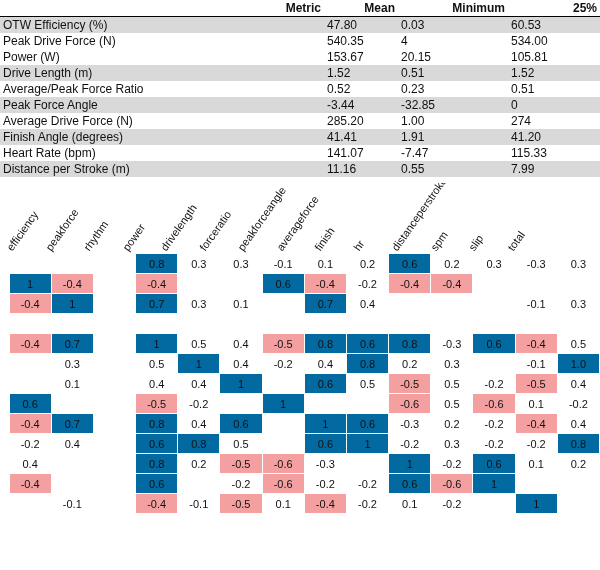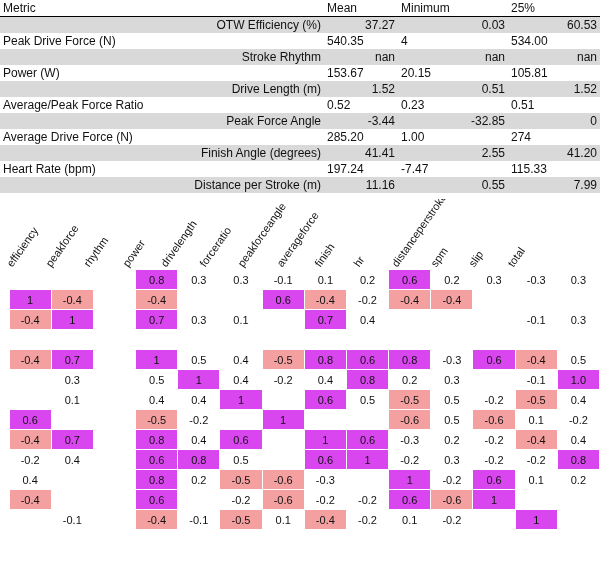--- a/index.html
+++ b/index.html
@@ -18,26 +18,26 @@
     table-layout:fixed;
   }
   #metrics th, #metrics td{
     padding:1px 3px;
     text-align:left;
     font-size:12px;
     line-height:14px;
     white-space:nowrap;
     overflow:hidden;
   }
-  #metrics th{font-weight:normal;}
+  #metrics th{font-weight:bold;text-align:right;}
   #metrics col.c0{width:324px;}
   #metrics col.c1{width:74px;}
   #metrics col.c2{width:110px;}
   #metrics col.c3{width:92px;}
-  #metrics tr.alt td{background:#d9d9d9;text-align:right;}
+  #metrics tr.alt td{background:#d9d9d9;}
   #metrics tr.hdr th{background:#ffffff;border-bottom:1px solid #000;}
 
   
   #matrix-wrap{
     position:relative;
     width:600px;
     height:330px;
     margin-top:6px;
     overflow:hidden;
   }
@@ -67,21 +67,21 @@
     padding:0;
     border:1px solid #ffffff;
     color:#111;
   }
   #matrix td.rowlabel{
     text-align:left;
     padding-left:2px;
     border:none;
     background:#fff;
   }
-  .pos{background:#d946ef;}
+  .pos{background:#0369a1;}
   .neg{background:#f4a0a0;}
   .neu{background:#ffffff;}
 </style>
 </head>
 <body>
 
 <table id="metrics">
   <colgroup>
       <col class="c0">
       <col class="c1">
@@ -92,36 +92,30 @@
     <tr class="hdr">
       <th>Metric</th>
       <th>Mean</th>
       <th>Minimum</th>
       <th>25%</th>
     </tr>
   </thead>
   <tbody id="metrics-body">
       <tr class="alt">
         <td>OTW Efficiency (%)</td>
-        <td>37.27</td>
+        <td>47.80</td>
         <td>0.03</td>
         <td>60.53</td>
       </tr>
       <tr>
         <td>Peak Drive Force (N)</td>
         <td>540.35</td>
         <td>4</td>
         <td>534.00</td>
       </tr>
-      <tr class="alt">
-        <td>Stroke Rhythm</td>
-        <td>nan</td>
-        <td>nan</td>
-        <td>nan</td>
-      </tr>
       <tr>
         <td>Power (W)</td>
         <td>153.67</td>
         <td>20.15</td>
         <td>105.81</td>
       </tr>
       <tr class="alt">
         <td>Drive Length (m)</td>
         <td>1.52</td>
         <td>0.51</td>
@@ -141,26 +135,26 @@
       </tr>
       <tr>
         <td>Average Drive Force (N)</td>
         <td>285.20</td>
         <td>1.00</td>
         <td>274</td>
       </tr>
       <tr class="alt">
         <td>Finish Angle (degrees)</td>
         <td>41.41</td>
-        <td>2.55</td>
+        <td>1.91</td>
         <td>41.20</td>
       </tr>
       <tr>
         <td>Heart Rate (bpm)</td>
-        <td>197.24</td>
+        <td>141.07</td>
         <td>-7.47</td>
         <td>115.33</td>
       </tr>
       <tr class="alt">
         <td>Distance per Stroke (m)</td>
         <td>11.16</td>
         <td>0.55</td>
         <td>7.99</td>
       </tr>
     </tbody>

